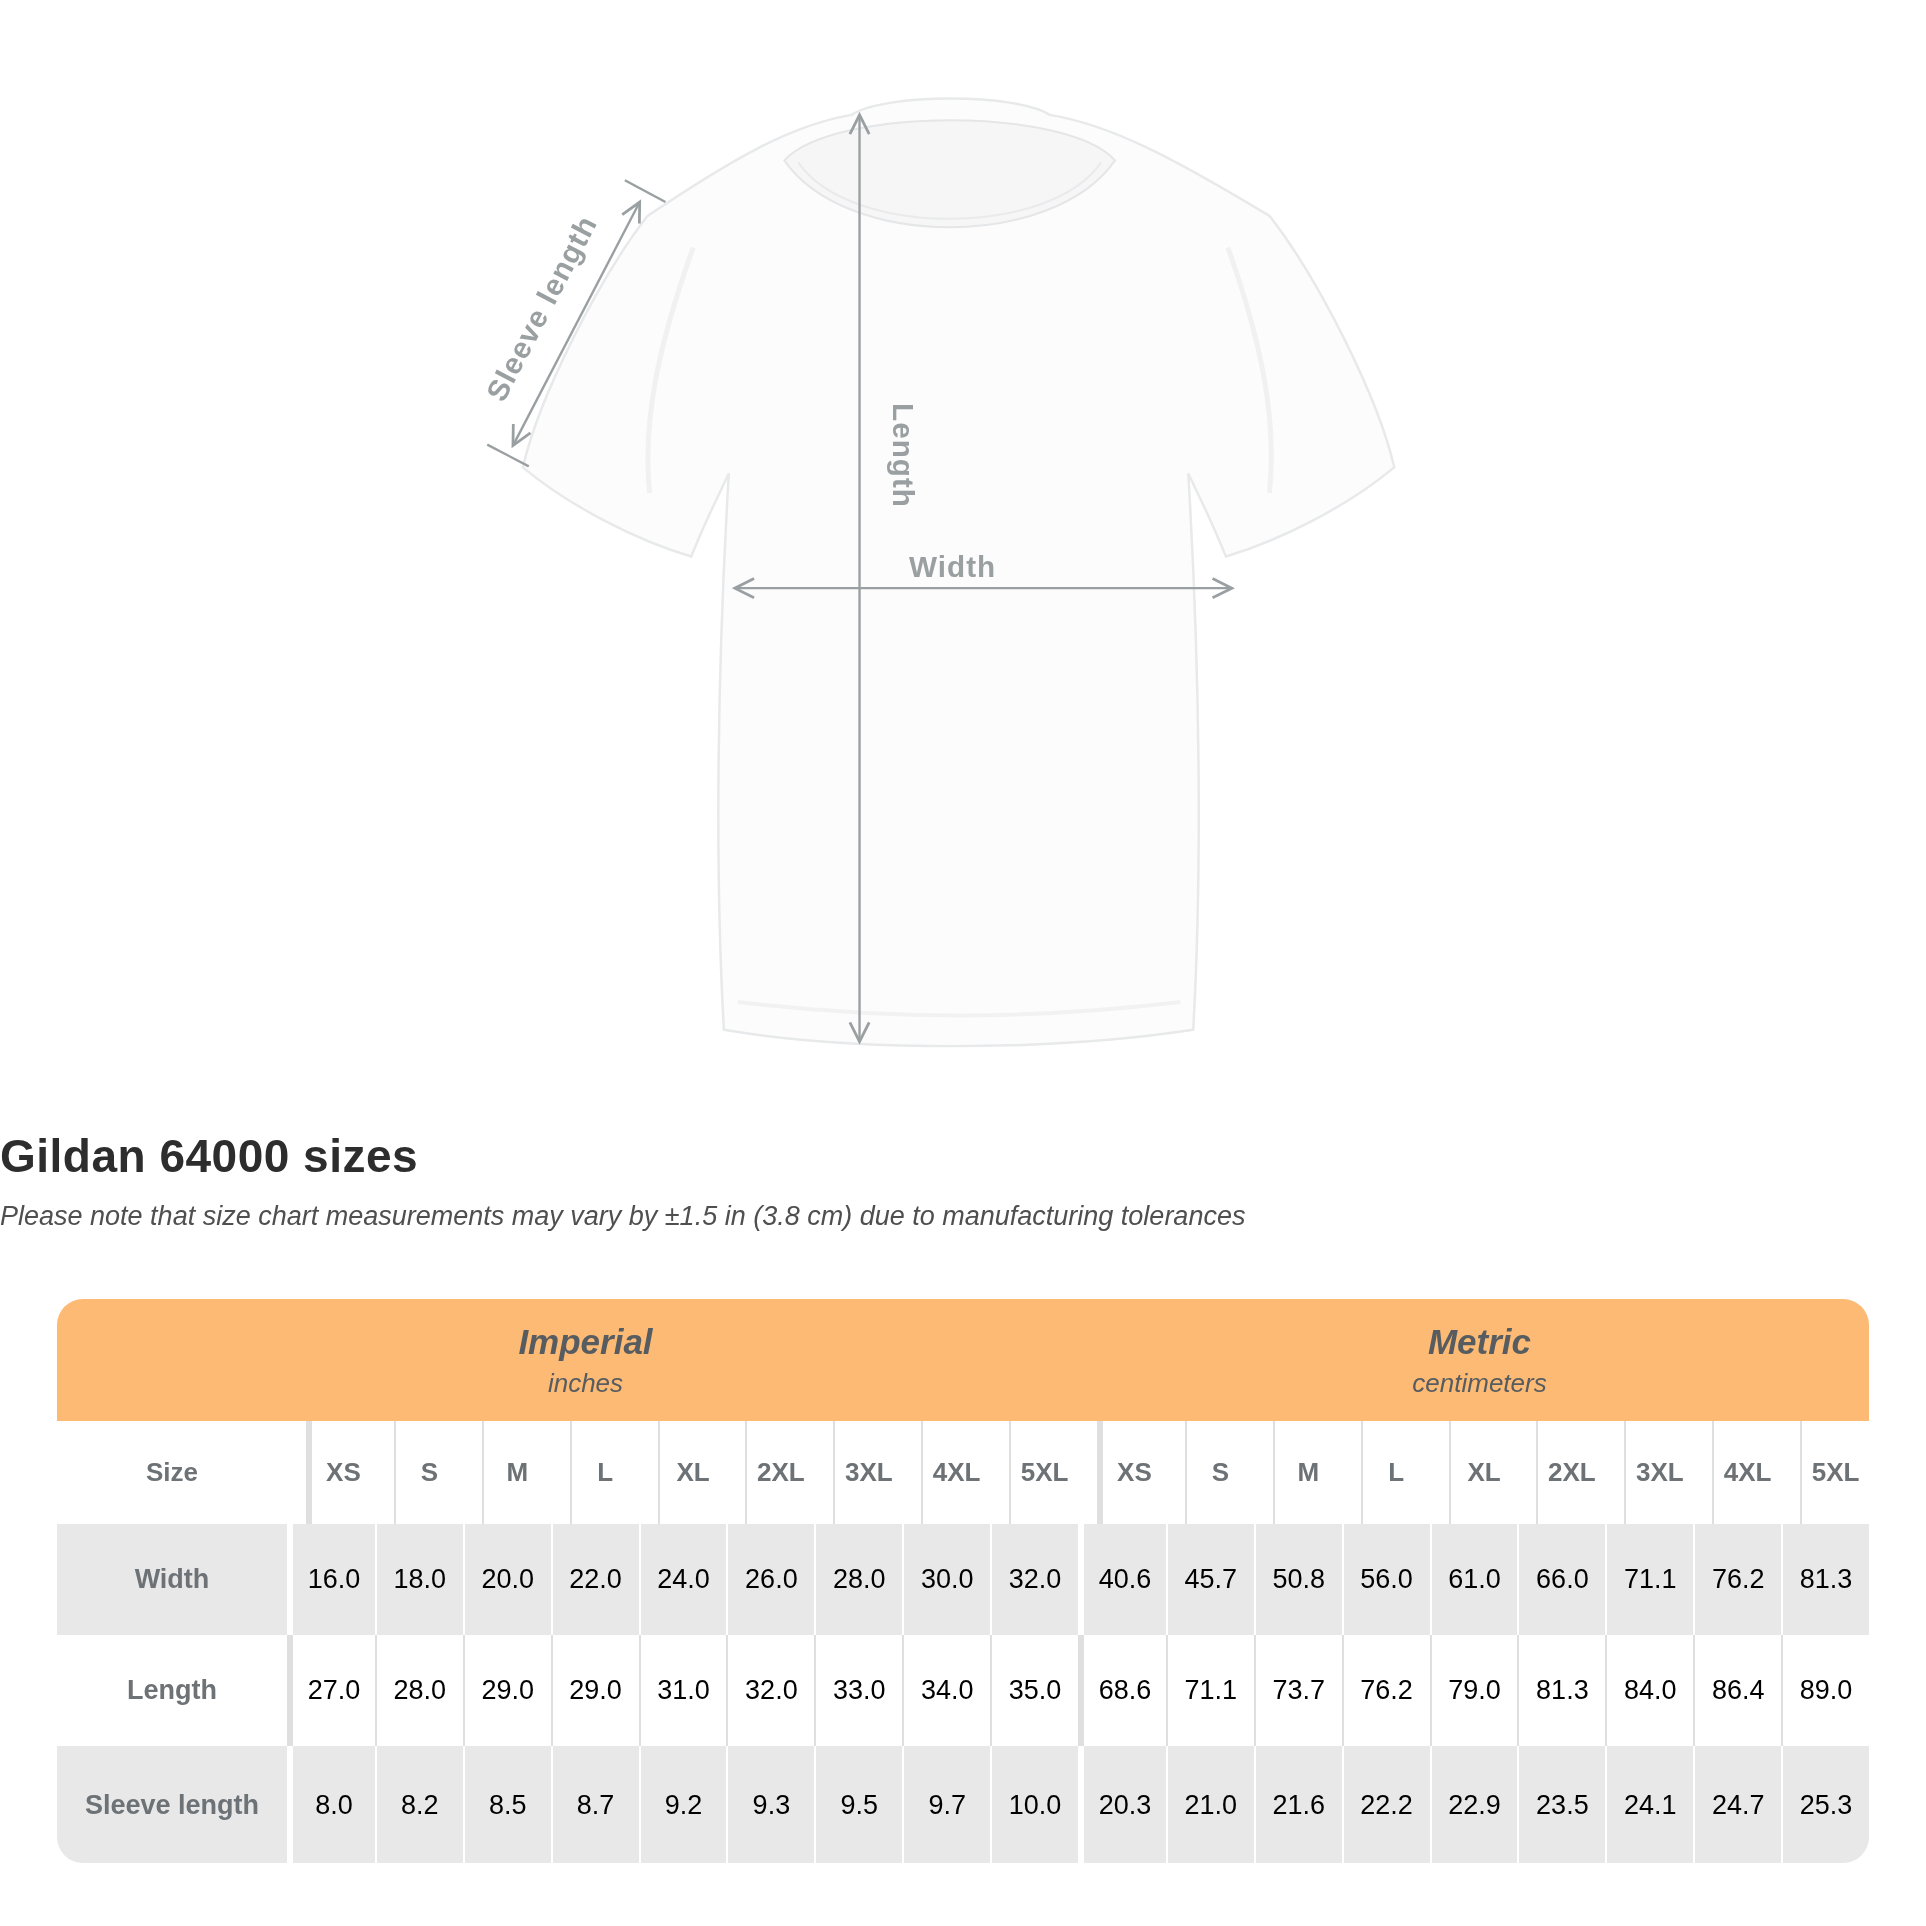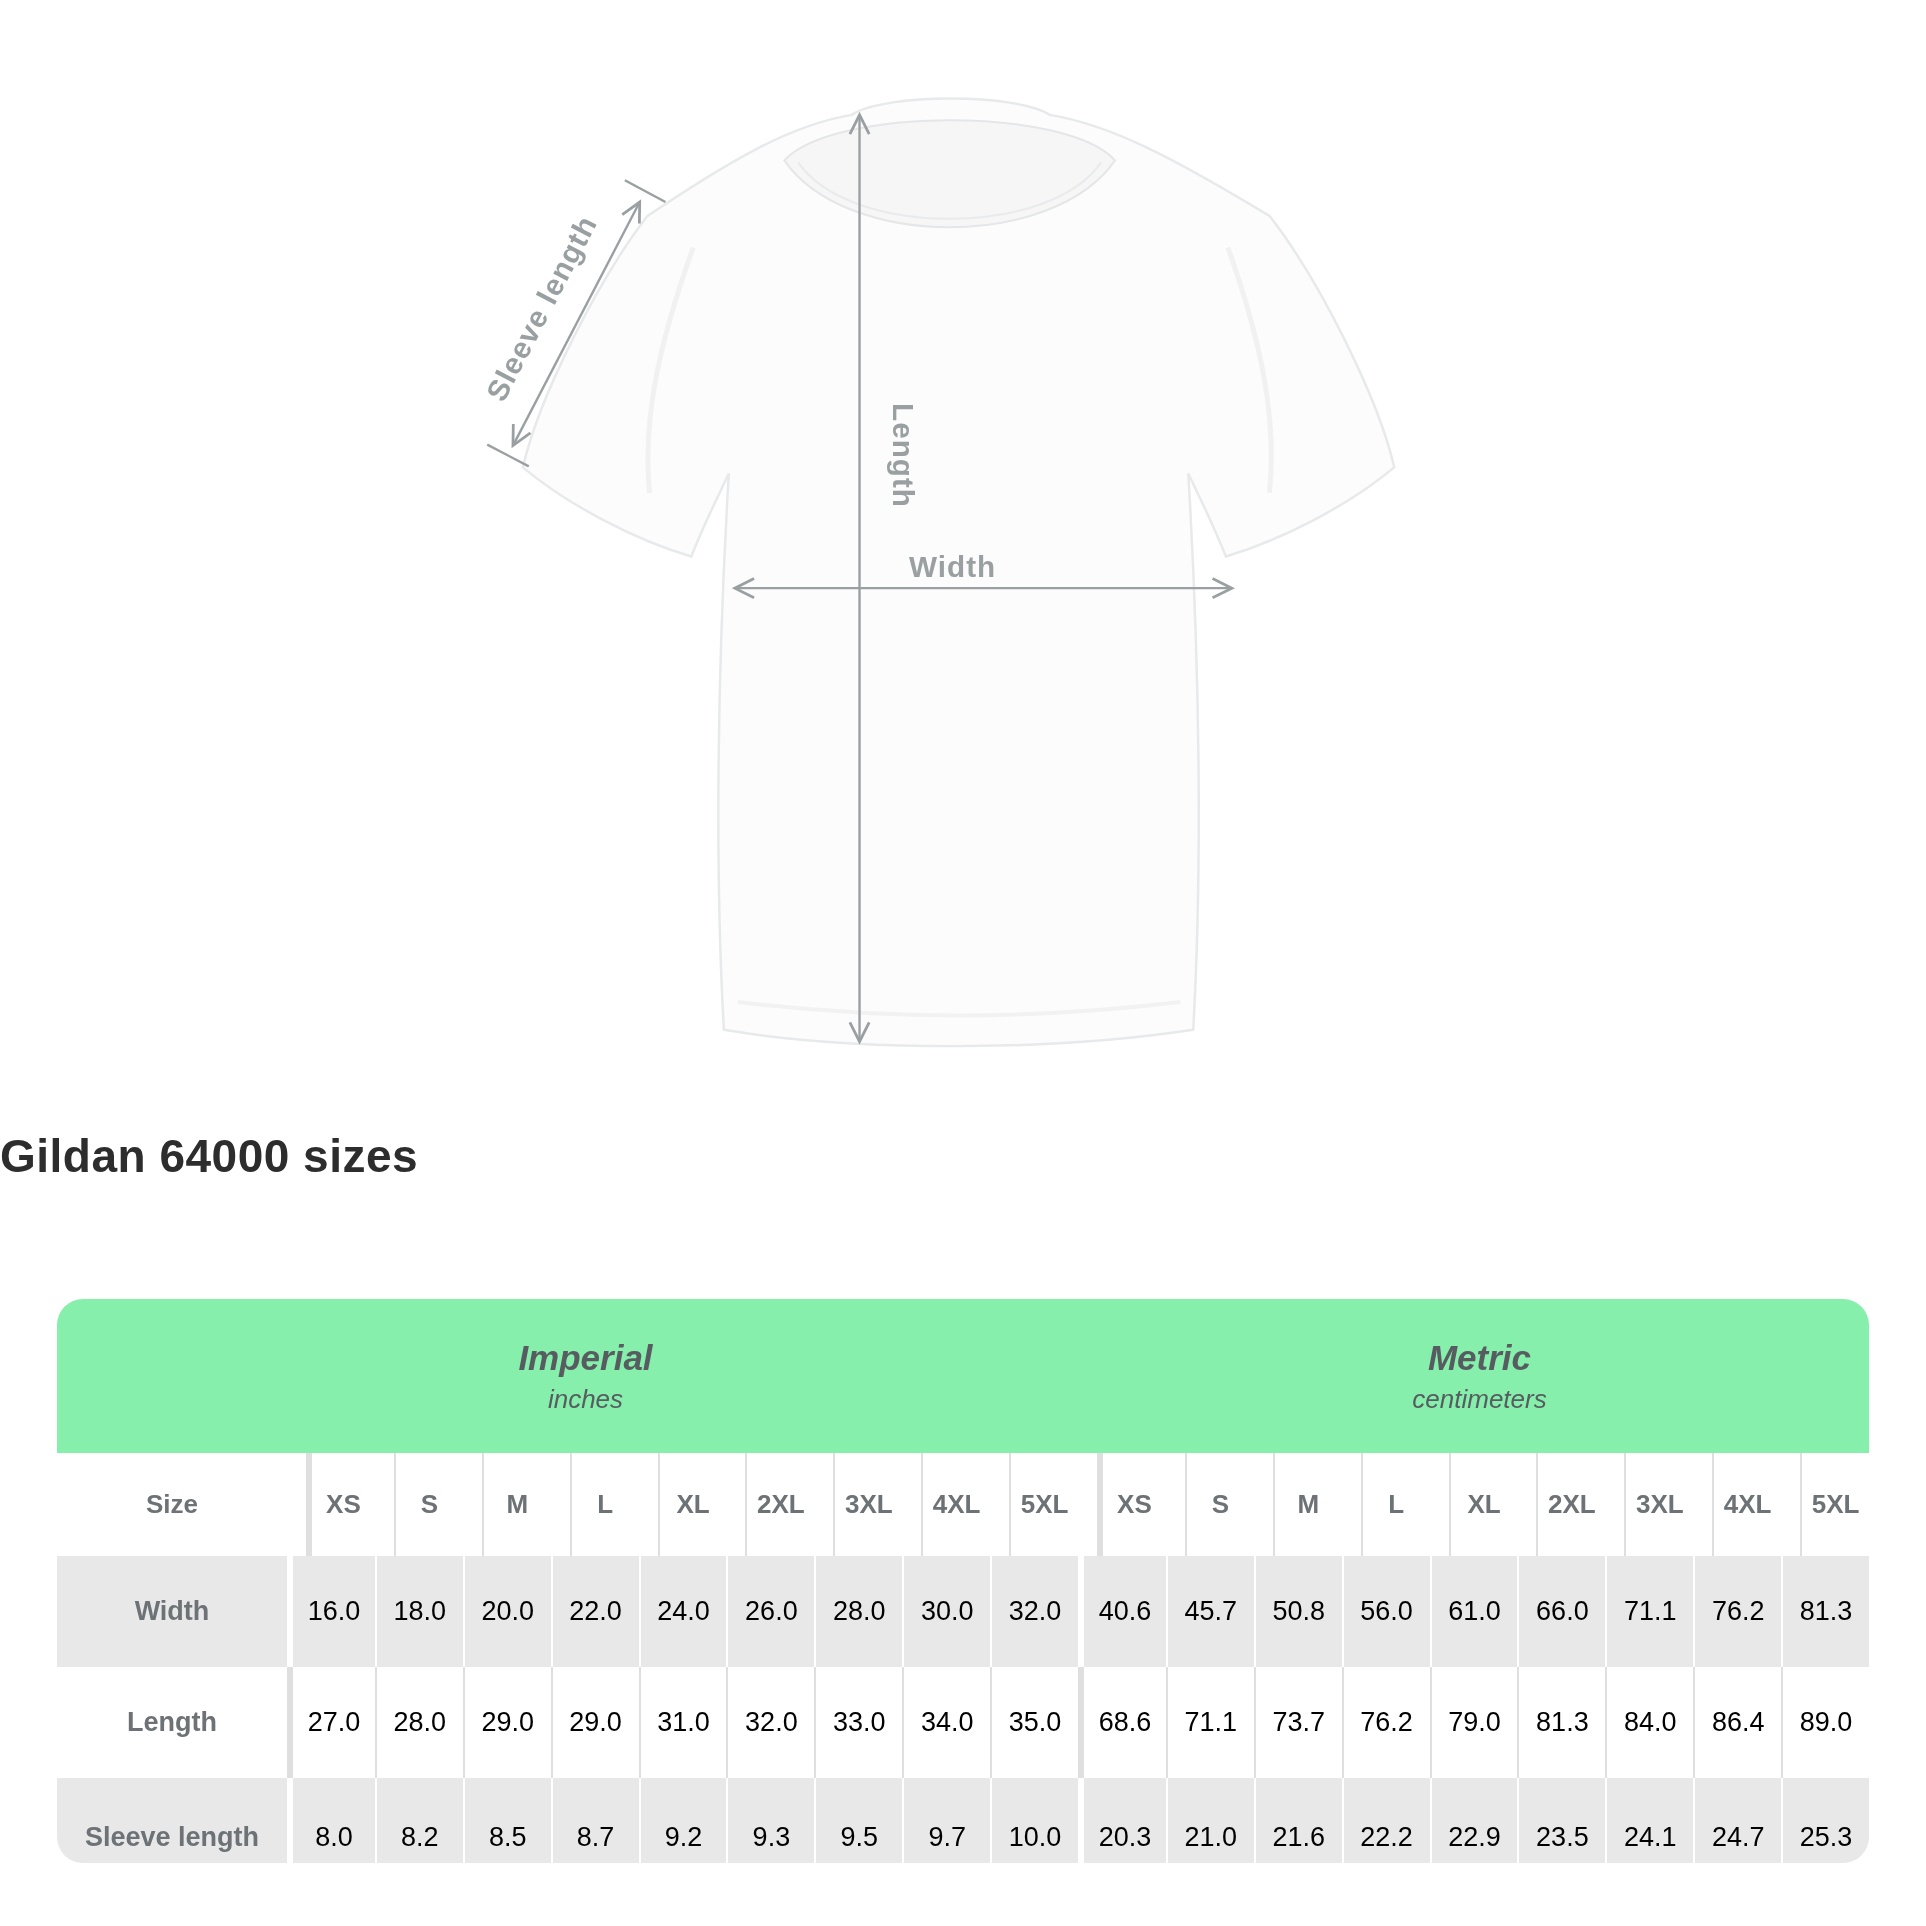--- a/index.html
+++ b/index.html
@@ -13,21 +13,21 @@
 
   
   .heading{position:absolute;left:0;top:1129px;width:1927px;text-align:left;}
   .page-title{font-size:46px;font-weight:bold;color:#2d2d2d;letter-spacing:0.5px;}
   .page-subtitle{margin-top:18px;font-size:27px;font-style:italic;color:#4f4f4f;}
 
   
   .size-table{position:absolute;left:57px;top:1299px;width:1812px;height:564px;border-radius:26px;overflow:hidden;background:#ffffff;}
   .grid19{display:grid;grid-template-columns:230px repeat(18,1fr);}
 
-  .unit-band{height:154px;background:#86efac;display:grid;grid-template-columns:230px repeat(18,1fr);padding-left:24px;}
+  .unit-band{height:122px;background:#fdba74;display:grid;grid-template-columns:230px repeat(18,1fr);padding-left:24px;}
   .unit-cell{display:flex;flex-direction:column;align-items:center;justify-content:center;color:#565c60;}
   .unit-imperial{grid-column:1 / span 10;}
   .unit-metric{grid-column:11 / span 9;}
   .unit-name{font-size:35px;font-weight:bold;font-style:italic;}
   .unit-sub{font-size:26px;font-style:italic;margin-top:6px;}
 
   .trow{height:111px;}
   .trow.header{height:103px;gap:19px;}
   .trow.tall{height:119px;}
   .row-white{background:#ffffff;}
@@ -88,20 +88,21 @@
   <g>
     <line class="dim-line" x1="646" y1="204" x2="518" y2="450" marker-start="url(#arrowV)" marker-end="url(#arrowV)"></line>
     <line class="dim-tick" x1="631" y1="182" x2="672" y2="204"></line>
     <line class="dim-tick" x1="492" y1="449" x2="534" y2="471"></line>
   </g>
   <text class="dim-label" transform="translate(556,316) rotate(-62.5)" text-anchor="middle">Sleeve length</text>
 </svg>
 
 <div class="heading">
   <div class="page-title">Gildan 64000 sizes</div>
+  <div class="page-subtitle">Please note that size chart measurements may vary by ±1.5 in (3.8 cm) due to manufacturing tolerances</div>
 </div>
 
 <div class="size-table">
 
   <div class="unit-band">
     <div class="unit-cell unit-imperial">
       <div class="unit-name">Imperial</div>
       <div class="unit-sub">inches</div>
     </div>
     <div class="unit-cell unit-metric">

